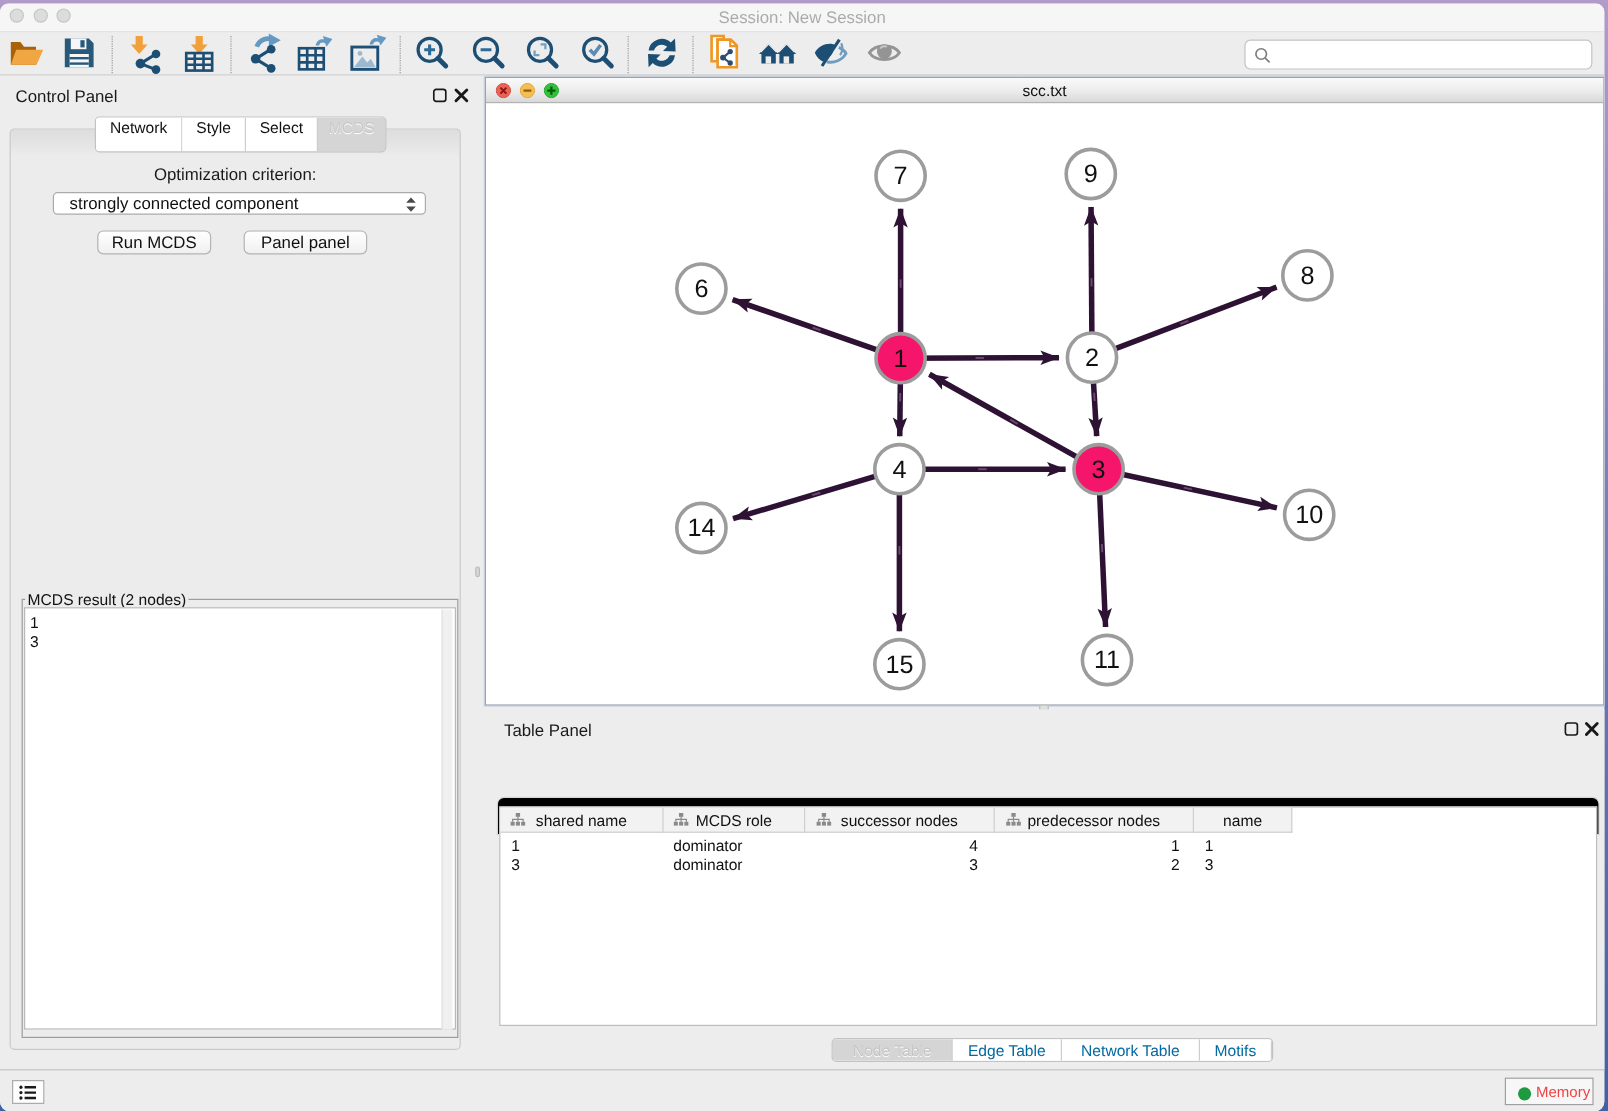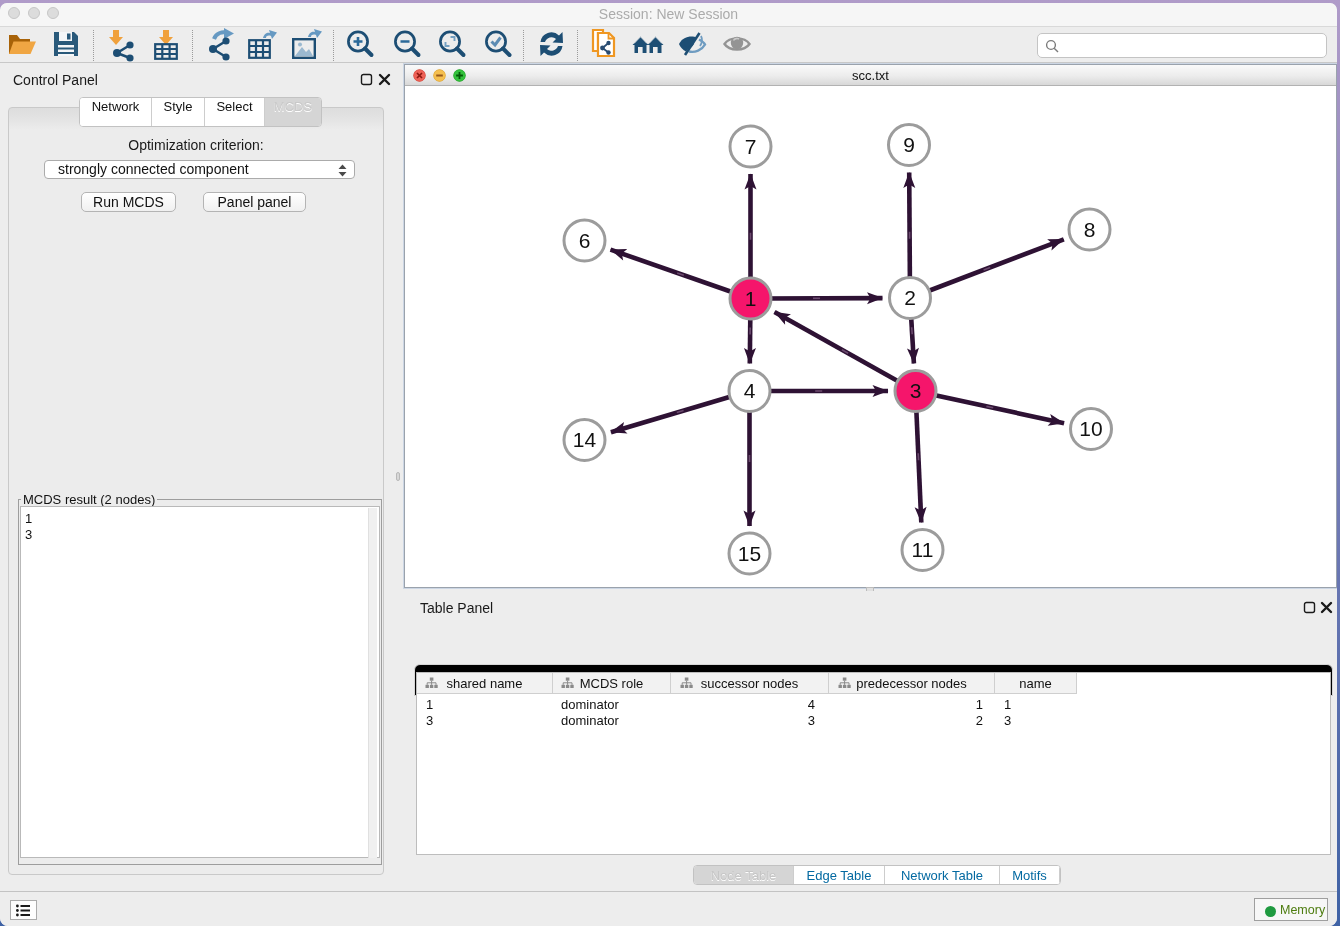--- a/index.html
+++ b/index.html
@@ -48,21 +48,21 @@
 #thead { position:absolute; left:0; top:0; width:660px; height:21px; background:#f2f2f2; border-bottom:1px solid #cfcfcf; }
 .th { position:absolute; top:0; height:21px; border-right:1px solid #cfcfcf; font-size:13px; color:#111; text-align:center; line-height:21px; }
 .hicon { position:absolute; top:4px; }
 .trow { position:absolute; font-size:13px; color:#111; height:16px; line-height:16px; }
 #btabs { position:absolute; left:288px; top:274px; height:20px; display:flex; border:1px solid #c2c2c2; border-radius:4px; overflow:hidden; background:#fff; }
 .btab { font-size:13px; line-height:19px; text-align:center; color:#0369a1; background:#fff; border-right:1px solid #cdcdcd; }
 .btab.sel { background:#d5d5d5; color:#c6c6c6; text-shadow:0 1px 0 #fff; }
 
 #statusbar { position:absolute; left:0; top:888px; width:1337px; height:35px; background:#ededed; border-top:1px solid #c3c3c3; }
 #listbtn { position:absolute; left:10px; top:8px; width:27px; height:20px; background:#fdfdfd; border:1px solid #ababab; }
-#membtn { position:absolute; left:1254px; top:6px; width:74px; height:23px; background:#f7f7f7; border:1px solid #9f9f9f; font-size:12.5px; color:#4d7c0f; }
+#membtn { position:absolute; left:1254px; top:6px; width:74px; height:23px; background:#f7f7f7; border:1px solid #9f9f9f; font-size:12.5px; color:#ef4444; }
 </style>
 </head>
 <body>
 <div id="desktop"></div>
 <div id="app">
   <div id="titlebar">
     <div class="tl" style="left:8px"></div>
     <div class="tl" style="left:28px"></div>
     <div class="tl" style="left:47px"></div>
     <div id="titletext">Session: New Session</div>

